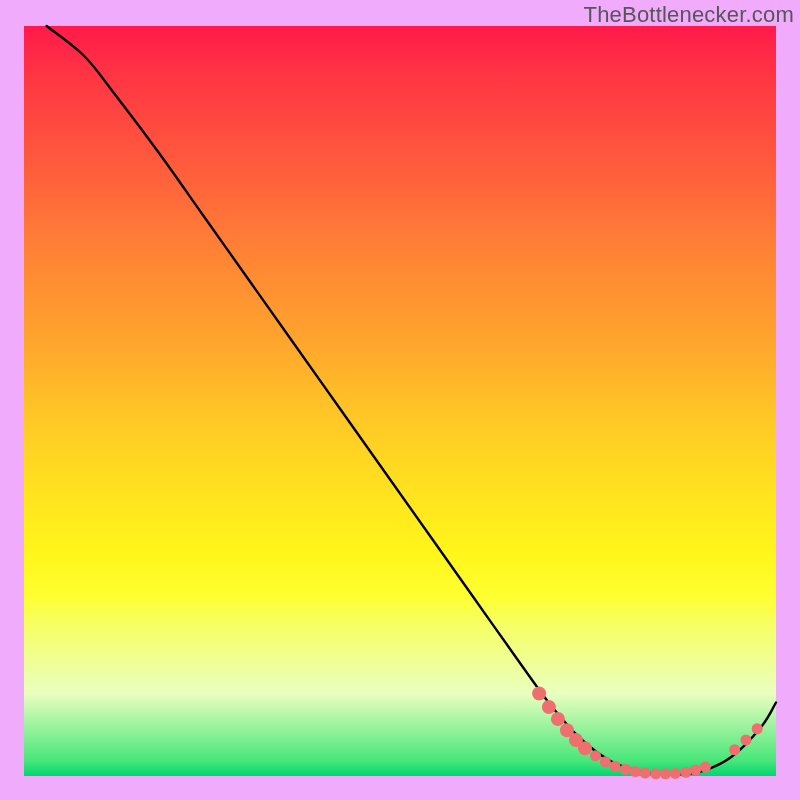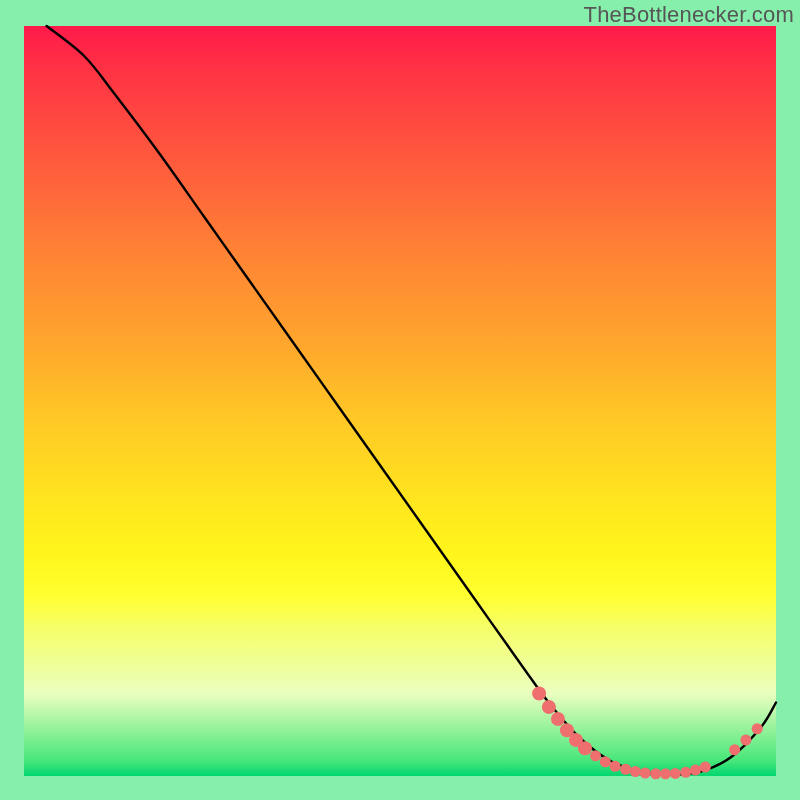--- a/index.html
+++ b/index.html
@@ -9,21 +9,21 @@
     height: 800px;
     background: #000;
     overflow: hidden;
   }
   .frame {
     position: absolute;
     left: 0;
     top: 0;
     width: 800px;
     height: 800px;
-    background: #86efac;
+    background: #f0abfc;
   }
   .plot {
     position: absolute;
     left: 24px;
     top: 26px;
     width: 752px;
     height: 750px;
     
     background: linear-gradient(to bottom,
       #ff1a4a 0%,

